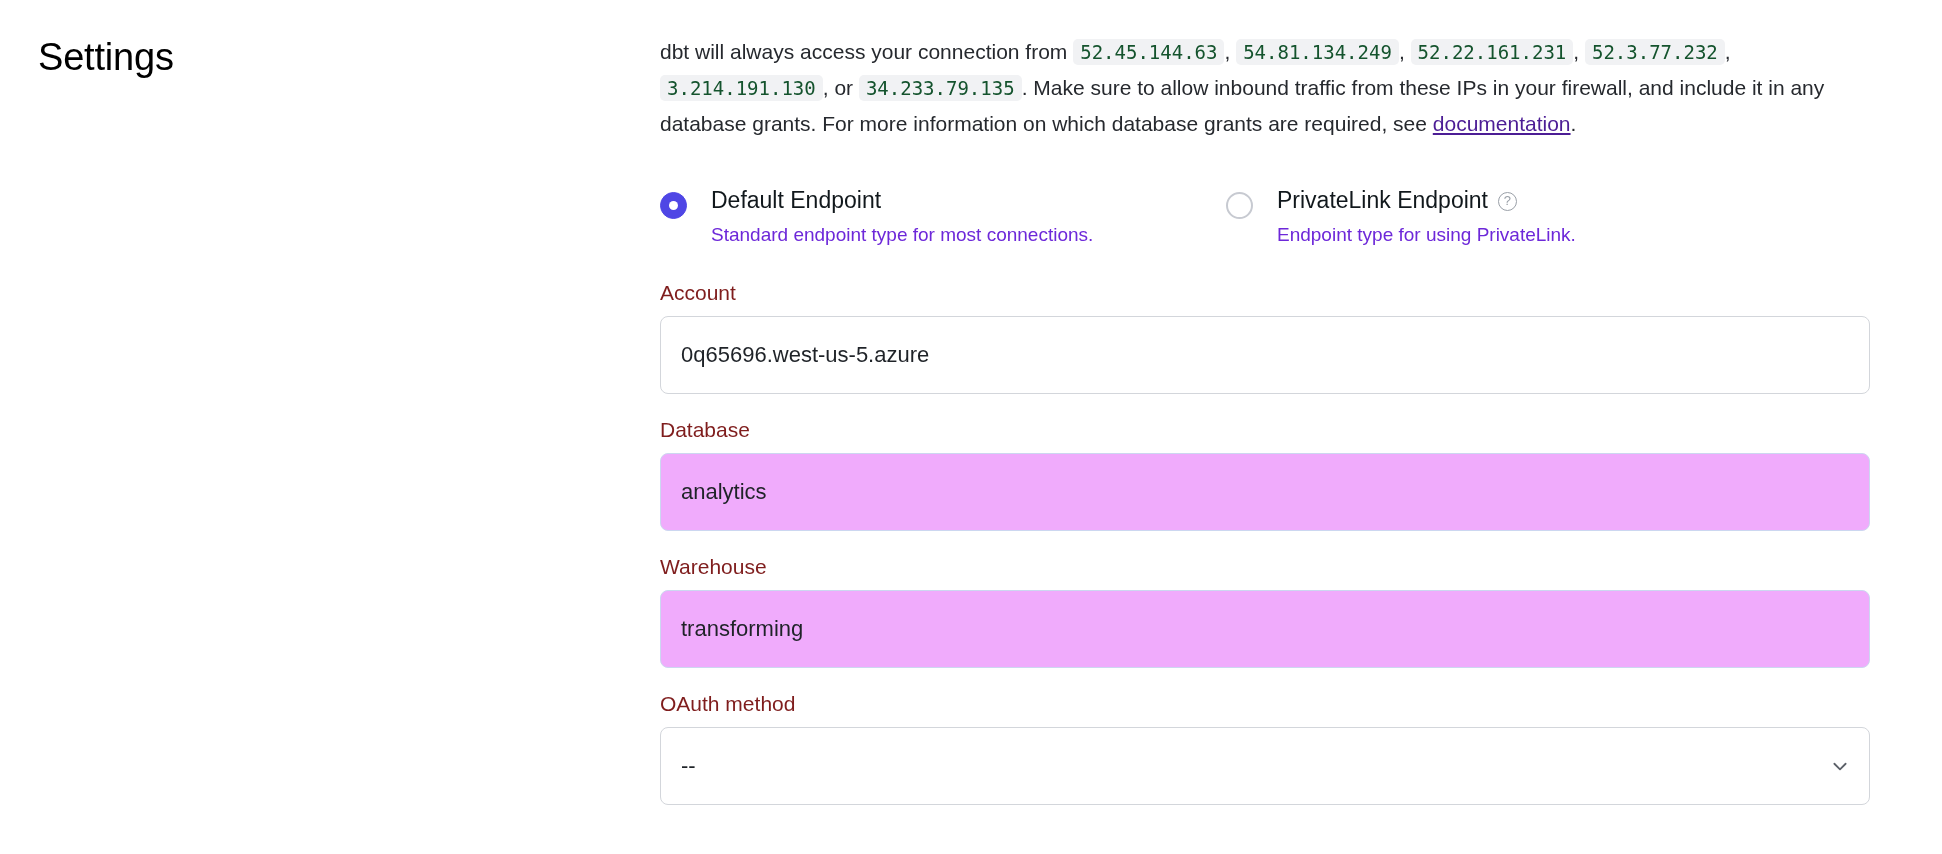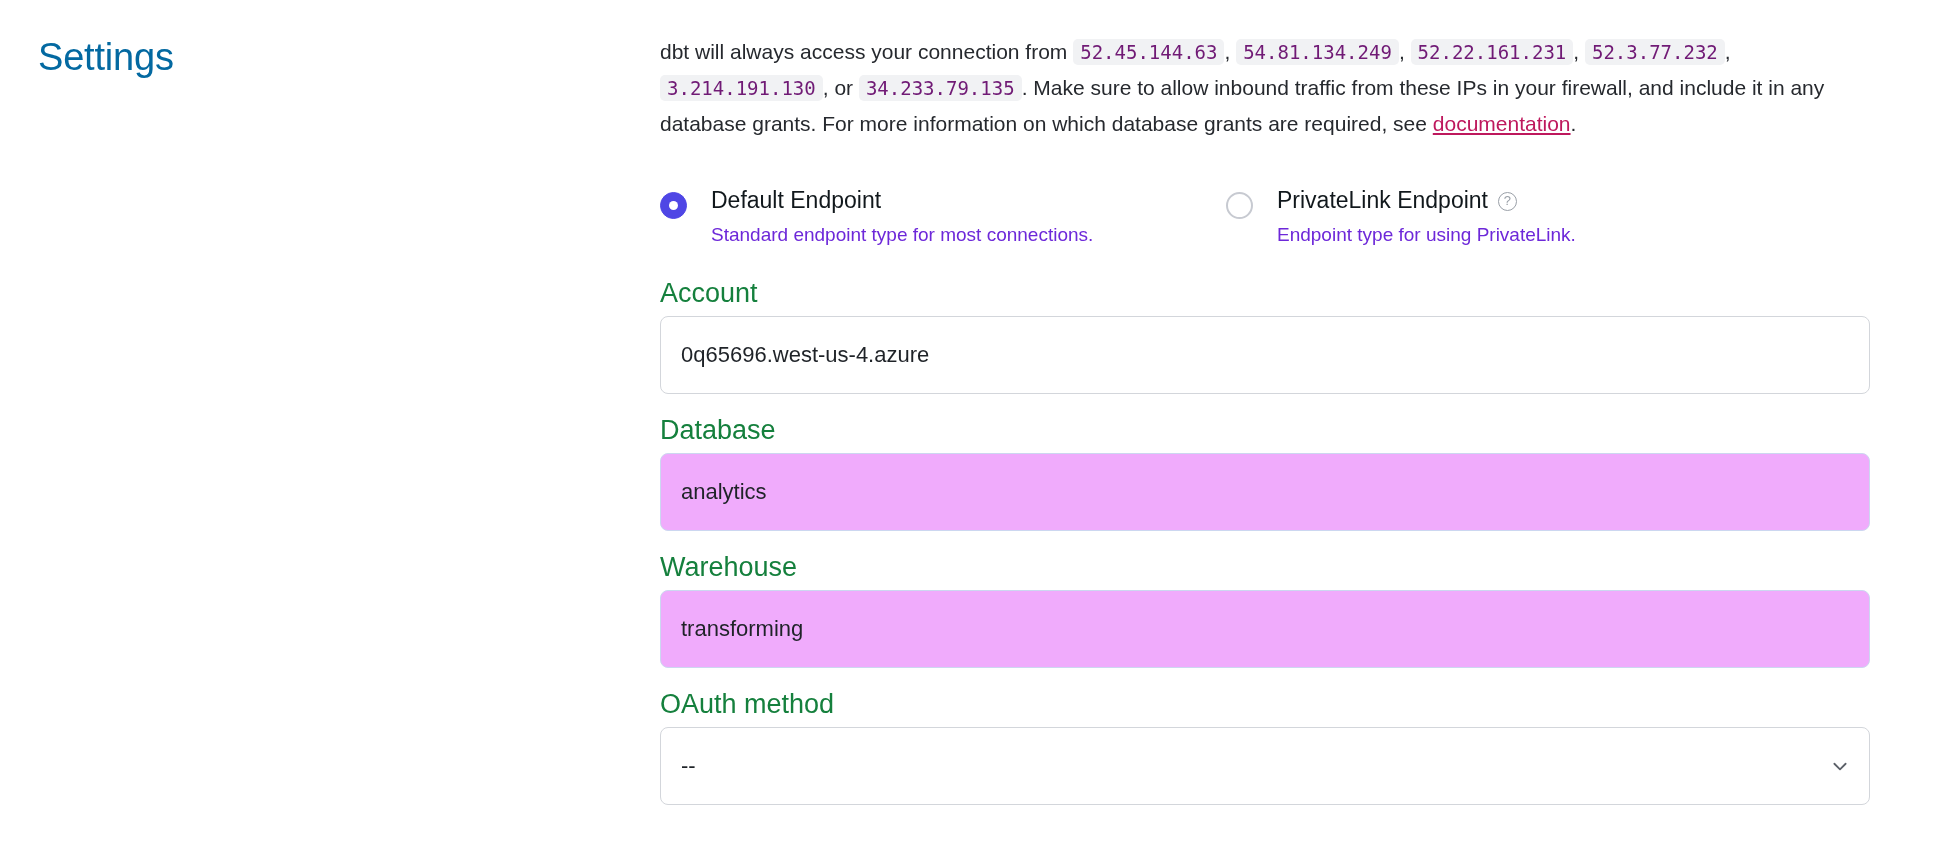--- a/index.html
+++ b/index.html
@@ -24,21 +24,21 @@
   .left-col {
     position: absolute;
     left: 38px;
     top: 34px;
     width: 600px;
   }
   .section-title {
     font-size: 38px;
     line-height: 46px;
     font-weight: 400;
-    color: #0369a1;
+    color: #000000;
     letter-spacing: -0.2px;
   }
 
   
   .right-col {
     position: absolute;
     left: 660px;
     top: 34px;
     width: 1226px;
   }
@@ -48,25 +48,25 @@
     line-height: 35px;
     color: #26292e;
     max-width: 1226px;
   }
   .ip-chip {
     font-family: "DejaVu Sans Mono", monospace;
     font-size: 19px;
     background: #f1f2f4;
     border-radius: 5px;
     padding: 2px 7px;
-    color: #701a75;
+    color: #14532d;
     white-space: nowrap;
   }
   .ip-note a {
-    color: #be185d;
+    color: #4c1d95;
     text-decoration: underline;
     text-underline-offset: 2px;
   }
 
   
   .radio-row {
     position: relative;
     margin-top: 44px;
     height: 72px;
   }
@@ -131,23 +131,23 @@
     line-height: 16px;
     text-align: center;
     margin-left: 10px;
     vertical-align: 3px;
     font-family: "Liberation Sans", sans-serif;
   }
 
   
   .field { margin-top: 22px; }
   .field-label {
-    font-size: 27px;
+    font-size: 21px;
     line-height: 28px;
-    color: #15803d;
+    color: #7f1d1d;
     margin-bottom: 9px;
   }
   .input {
     width: 1210px;
     height: 78px;
     border: 1px solid #d3d6db;
     border-radius: 8px;
     background: #ffffff;
     display: flex;
     align-items: center;
@@ -218,21 +218,21 @@
           <span class="radio-label">PrivateLink Endpoint</span><span class="help-icon">?</span>
           <div class="radio-sub">Endpoint type for using PrivateLink.</div>
         </span>
       </div>
 
     </div>
 
     <div class="field">
       <div class="field-label">Account</div>
       <div class="input">
-        <span>0q65696.west-us-4.azure</span>
+        <span>0q65696.west-us-5.azure</span>
       </div>
     </div>
 
     <div class="field">
       <div class="field-label">Database</div>
       <div class="input filled">
         <span>analytics</span>
       </div>
     </div>
 

